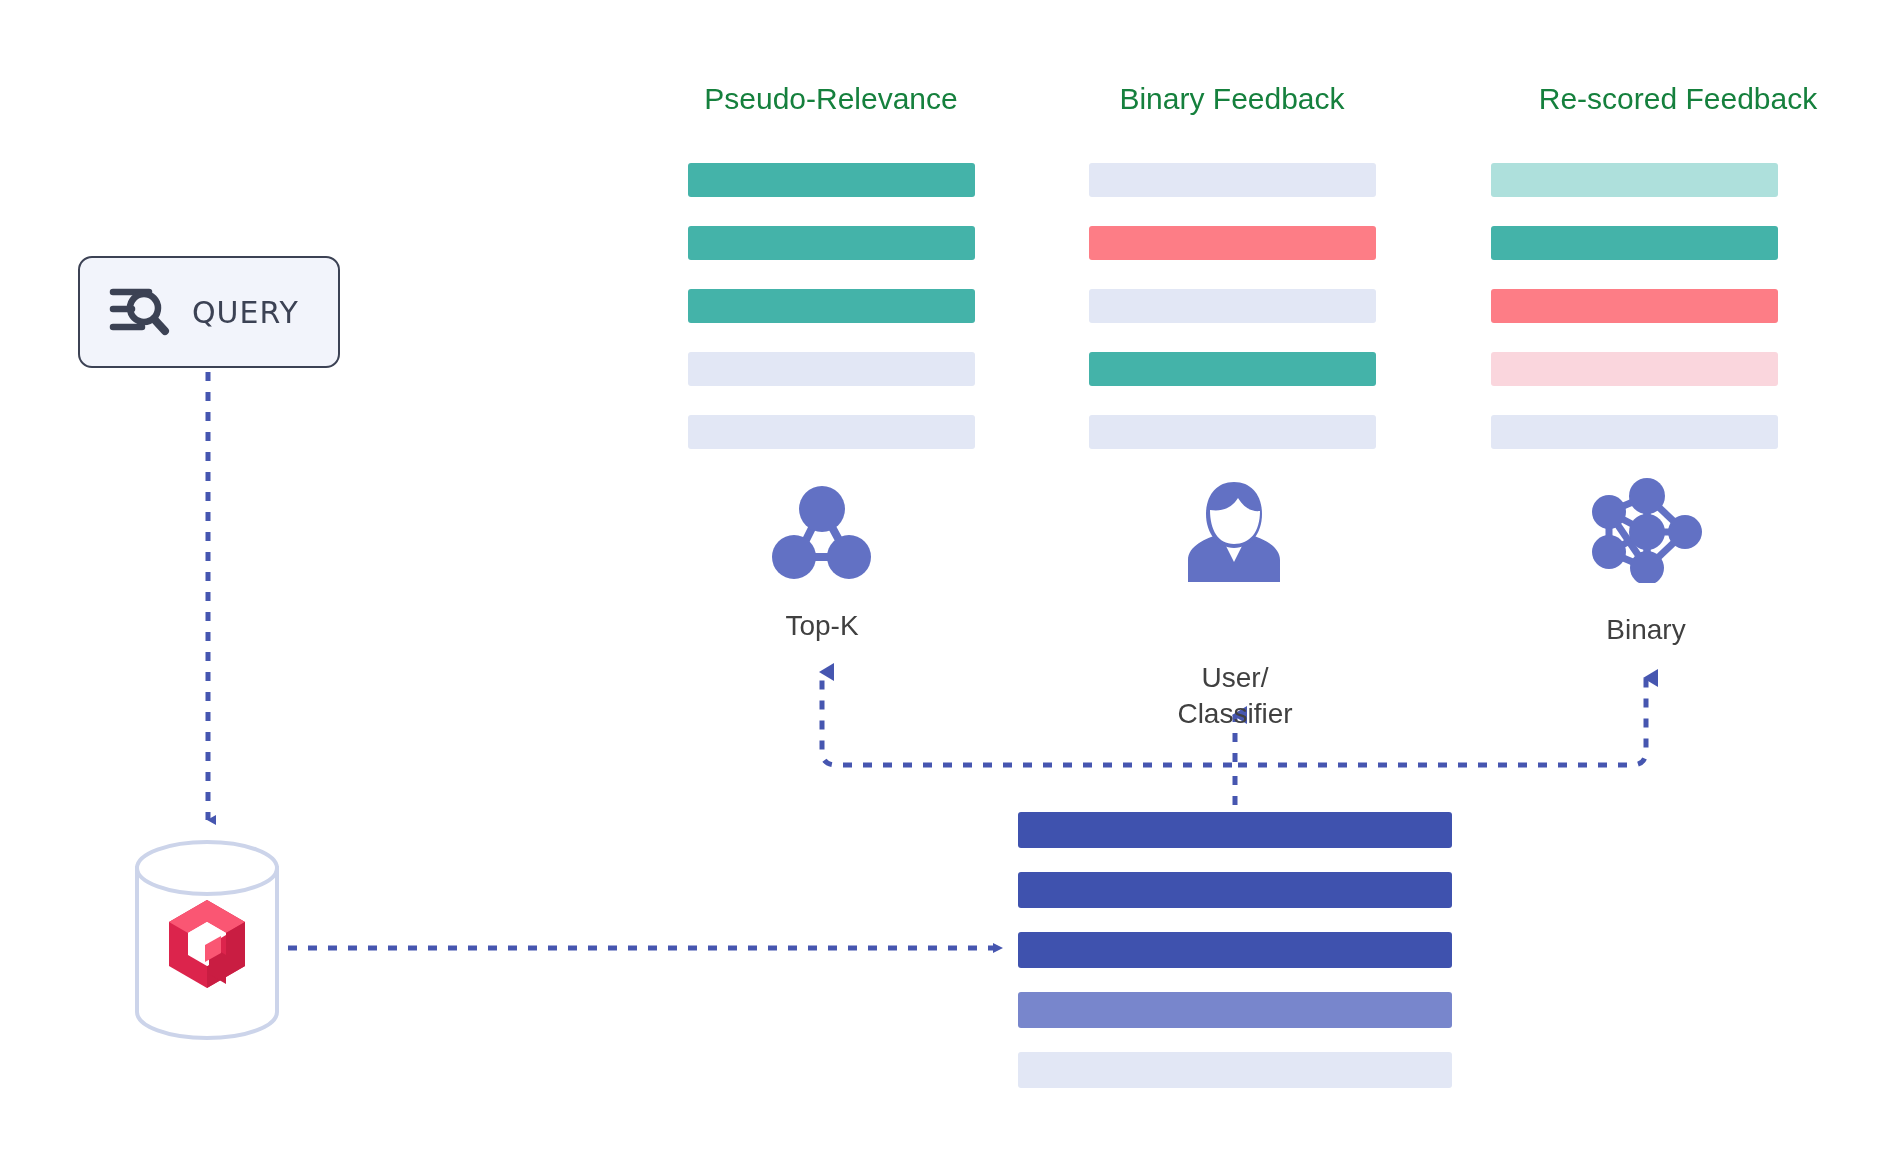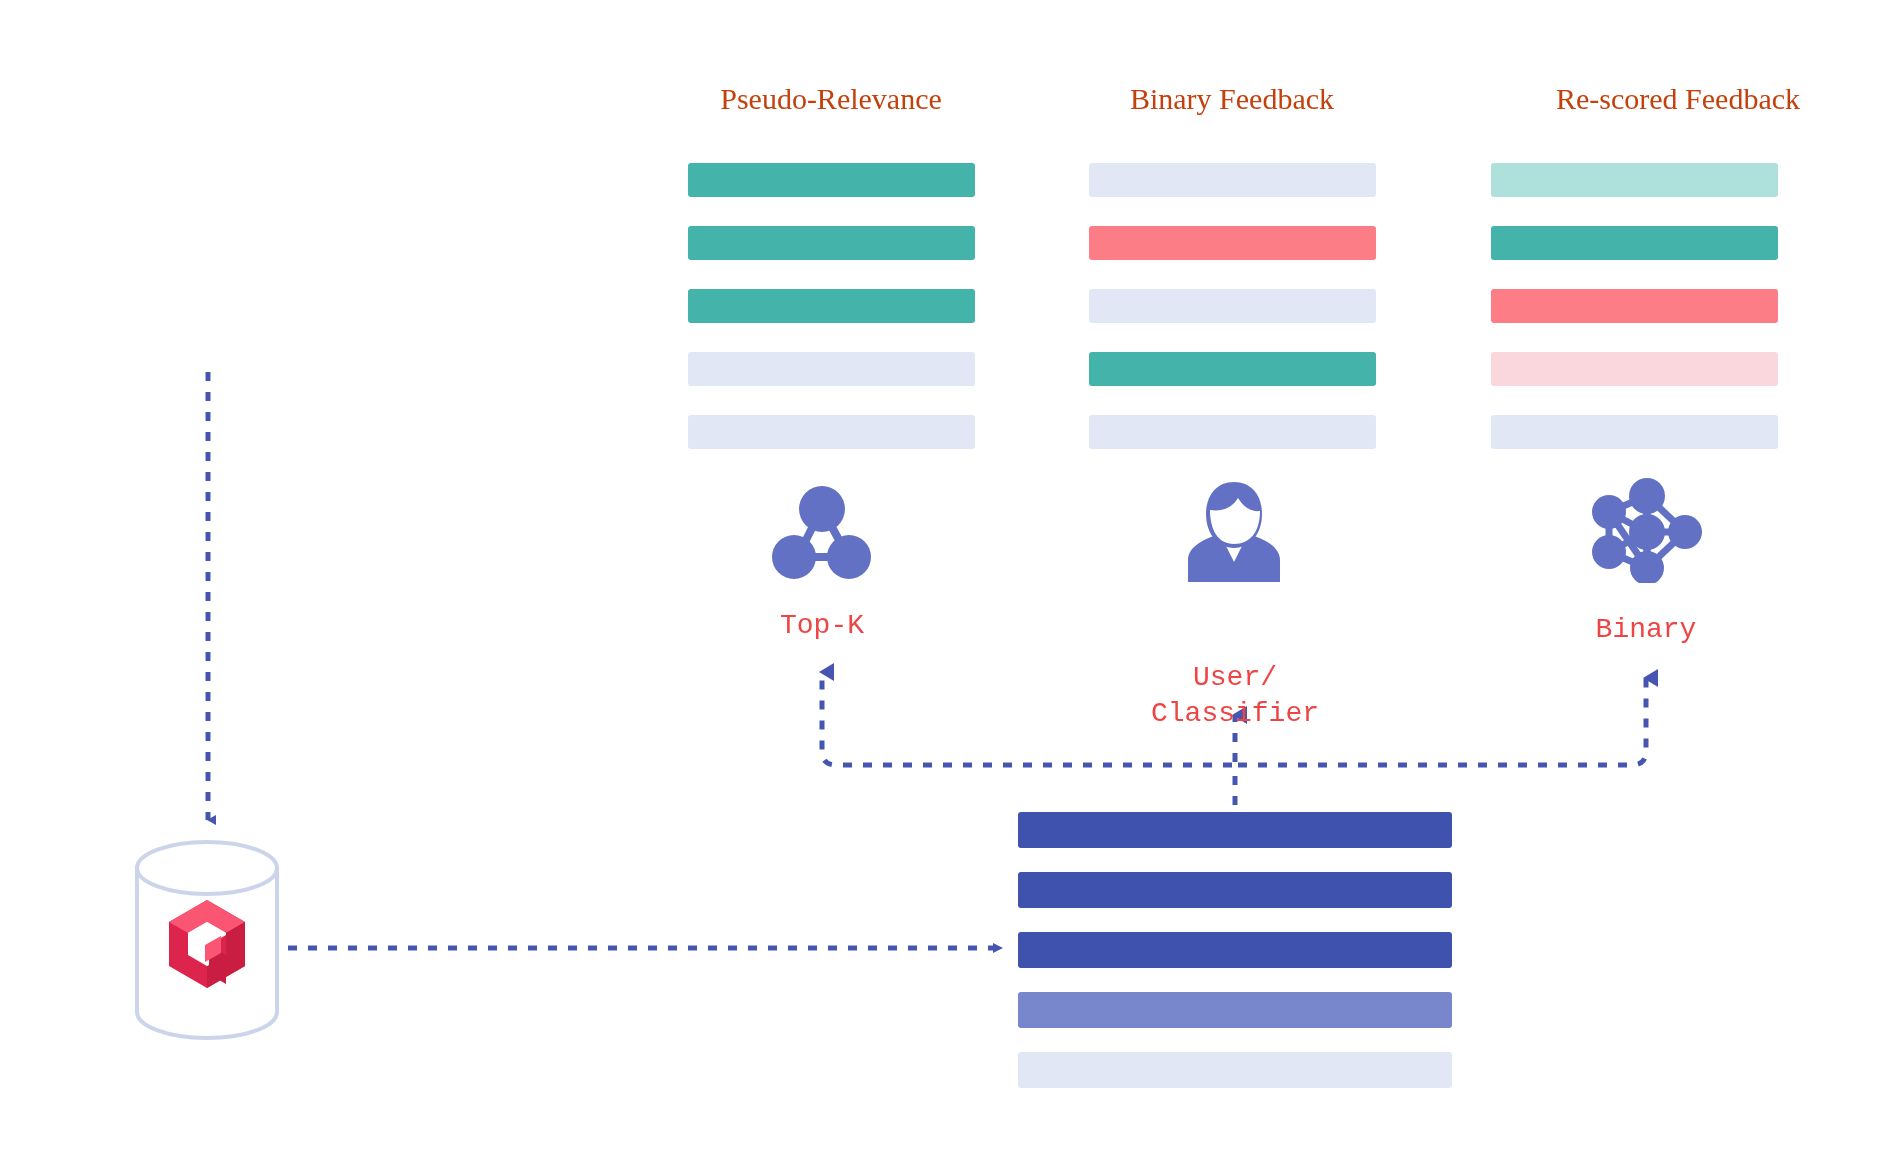--- a/index.html
+++ b/index.html
@@ -9,42 +9,42 @@
     font-family:"DejaVu Sans Mono","Liberation Mono",monospace;
   }
   #stage{position:absolute;left:0;top:0;width:1898px;height:1164px;}
 
   
   #wires{position:absolute;left:0;top:0;width:1898px;height:1164px;pointer-events:none;}
 
   
   .col-header{
     position:absolute;
-    font-family:Liberation Serif, serif;
+    font-family:Liberation Sans, sans-serif;
     font-size:30px;
     letter-spacing:0px;
-    color:#c2410c;
+    color:#15803d;
     white-space:nowrap;
     text-align:center;
     transform:translateX(-50%);
   }
 
   
   .bar{
     position:absolute;
     height:34px;
     border-radius:3px;
   }
 
   
   .icon-label{
     position:absolute;
-    font-family:Liberation Mono, monospace;
+    font-family:Liberation Sans, sans-serif;
     font-size:28px;
-    color:#ef4444;
+    color:#404040;
     text-align:center;
     white-space:pre;
     line-height:1.30;
     transform:translateX(-50%);
   }
 
   
   #query-box{
     position:absolute;
     left:78px;top:256px;width:262px;height:112px;
@@ -101,20 +101,34 @@
 
     <g>
       <path d="M1232,765 L836,765 Q822,765 822,751 L822,672" fill="none" stroke="#4656b0" stroke-width="5" stroke-dasharray="9 11" stroke-linecap="butt" marker-end="url(#arrow-up)"></path>
     </g>
 
     <g>
       <path d="M1238,765 L1632,765 Q1646,765 1646,751 L1646,678" fill="none" stroke="#4656b0" stroke-width="5" stroke-dasharray="9 11" stroke-linecap="butt" marker-end="url(#arrow-up)"></path>
     </g>
   </svg>
 
+  <div id="query-box">
+    <span class="q-icon">
+      <svg width="62" height="56" viewBox="0 0 62 56">
+        <g stroke="#3c4254" stroke-width="6.5" stroke-linecap="round">
+          <line x1="5" y1="10" x2="41" y2="10"></line>
+          <line x1="5" y1="27" x2="24" y2="27"></line>
+          <line x1="5" y1="45" x2="34" y2="45"></line>
+        </g>
+        <circle cx="36" cy="26" r="14" fill="none" stroke="#3c4254" stroke-width="6.5"></circle>
+        <line x1="46" y1="37" x2="57" y2="49" stroke="#3c4254" stroke-width="8" stroke-linecap="round"></line>
+      </svg>
+    </span>
+    <span id="query-label">QUERY</span>
+  </div>
 
   <div class="icon-holder" style="left:132px;top:840px;">
     <svg width="150" height="200" viewBox="0 0 150 200">
       <path d="M5,28 L5,172 A70,26 0 0 0 145,172 L145,28 Z" fill="#ffffff" stroke="#ccd4ea" stroke-width="4"></path>
       <ellipse cx="75" cy="28" rx="70" ry="26" fill="#ffffff" stroke="#ccd4ea" stroke-width="4"></ellipse>
 
       <g transform="translate(75,104)">
         <path d="M0,-44 L38,-22 L38,22 L0,44 L-38,22 L-38,-22 Z" fill="#dc244c"></path>
         <path d="M0,-44 L38,-22 L0,0 L-38,-22 Z" fill="#fa5673"></path>
         <path d="M0,0 L38,-22 L38,22 L0,44 Z" fill="#c91d42"></path>

